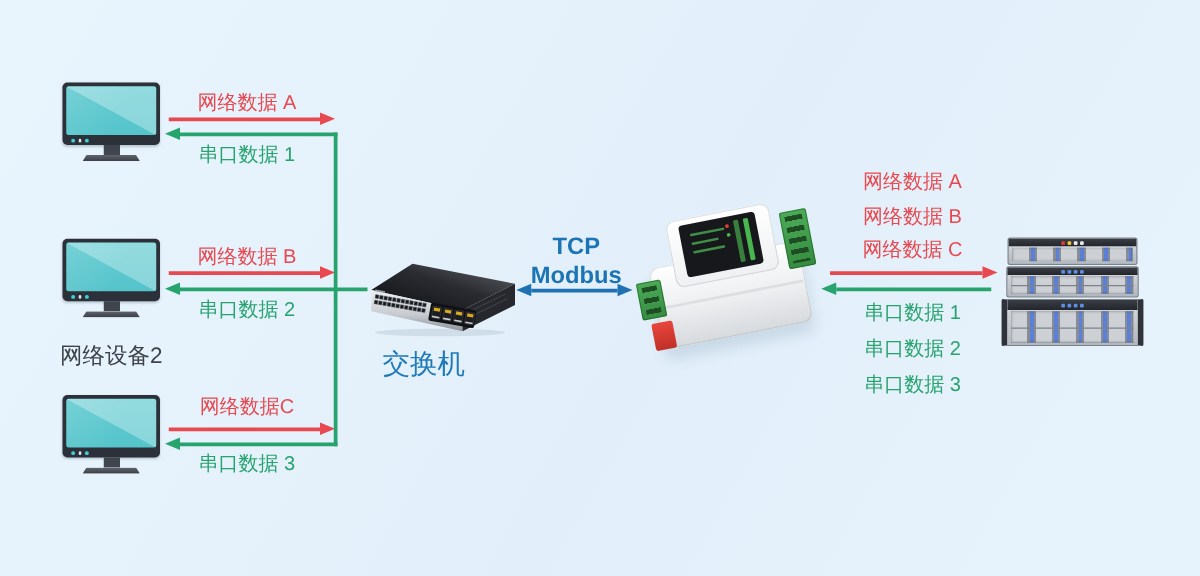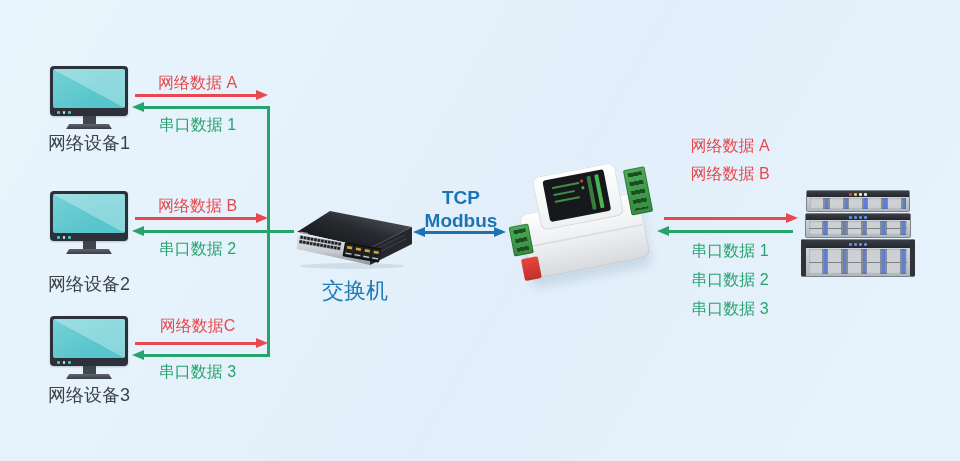--- a/index.html
+++ b/index.html
@@ -90,21 +90,20 @@
       <div class="screen"></div>
       <div class="dots">
         <div class="dot t"></div>
           <div class="dot w"></div>
           <div class="dot t"></div>
       </div>
     </div>
     <div class="neck"></div>
     <div class="mbase"></div>
   </div>
-  <div class="dev-label" style="top:131px">网络设备1</div>
 
   <div class="monitor" style="top:191px">
     <div class="bezel">
       <div class="screen"></div>
       <div class="dots">
         <div class="dot t"></div>
           <div class="dot w"></div>
           <div class="dot t"></div>
       </div>
     </div>
@@ -118,21 +117,20 @@
       <div class="screen"></div>
       <div class="dots">
         <div class="dot t"></div>
           <div class="dot w"></div>
           <div class="dot t"></div>
       </div>
     </div>
     <div class="neck"></div>
     <div class="mbase"></div>
   </div>
-  <div class="dev-label" style="top:383px">网络设备3</div>
 
   <div class="flow-label red-t" style="left:135px;top:73px;width:125px">网络数据 A</div>
   <div class="hline red-bg" style="left:135px;top:94px;width:121px"></div>
   <div class="head head-r redh" style="left:256px;top:90px"></div>
   <div class="head head-l greenh" style="left:132px;top:102px"></div>
   <div class="hline green-bg" style="left:143.5px;top:106px;width:126.5px"></div>
   <div class="flow-label green-t" style="left:135px;top:115px;width:125px">串口数据 1</div>
 
   <div class="flow-label red-t" style="left:135px;top:196px;width:125px">网络数据 B</div>
   <div class="hline red-bg" style="left:135px;top:217px;width:121px"></div>
@@ -213,21 +211,21 @@
           <rect x="20" y="2.5" width="7" height="9.5" fill="#1c1e23" stroke="#3a3d44" stroke-width="0.5"></rect>
             <rect x="21" y="3.5" width="5" height="2.6" fill="#d9a91f"></rect>
             <rect x="20.5" y="10.2" width="6" height="1.3" fill="#c9ccd1"></rect>
           <rect x="29" y="2.5" width="7" height="9.5" fill="#1c1e23" stroke="#3a3d44" stroke-width="0.5"></rect>
             <rect x="30" y="3.5" width="5" height="2.6" fill="#d9a91f"></rect>
             <rect x="29.5" y="10.2" width="6" height="1.3" fill="#c9ccd1"></rect>
         </g>
       </g>
     </svg>
   </div>
-  <div class="big-label" style="left:294px;top:276px;width:122px">交换机</div>
+  <div class="big-label" style="left:278px;top:276px;width:122px">交换机</div>
 
   <div class="modbus-label">
     <div>TCP</div>
     <div>Modbus</div>
   </div>
   <div class="head head-l blueh" style="left:413px;top:226.5px"></div>
   <div class="hline blue-bg" style="left:425px;top:230.5px;width:69px"></div>
   <div class="head head-r blueh" style="left:494px;top:226.5px"></div>
 
   <div class="converter">
@@ -245,20 +243,21 @@
         <div class="cv-line" style="top:22px;width:26px"></div>
         <div class="cv-led" style="right:22px;top:6px;background:#e03c30"></div>
         <div class="cv-led" style="right:22px;top:13px;background:#49b54f"></div>
       </div>
       <div class="cv-clip"></div>
     </div>
   </div>
 
   <div class="flow-label red-t" style="left:670px;top:136px;width:120px">网络数据 A</div>
   <div class="flow-label red-t" style="left:670px;top:164px;width:120px">网络数据 B</div>
+  <div class="flow-label red-t" style="left:670px;top:191px;width:120px">网络数据 C</div>
 
   <div class="hline red-bg" style="left:664px;top:217px;width:122px"></div>
   <div class="head head-r redh" style="left:786px;top:213px"></div>
   <div class="head head-l greenh" style="left:657px;top:225.5px"></div>
   <div class="hline green-bg" style="left:668.5px;top:229.5px;width:124.5px"></div>
 
   <div class="flow-label green-t" style="left:670px;top:241px;width:120px">串口数据 1</div>
   <div class="flow-label green-t" style="left:670px;top:270px;width:120px">串口数据 2</div>
   <div class="flow-label green-t" style="left:670px;top:299px;width:120px">串口数据 3</div>
 

